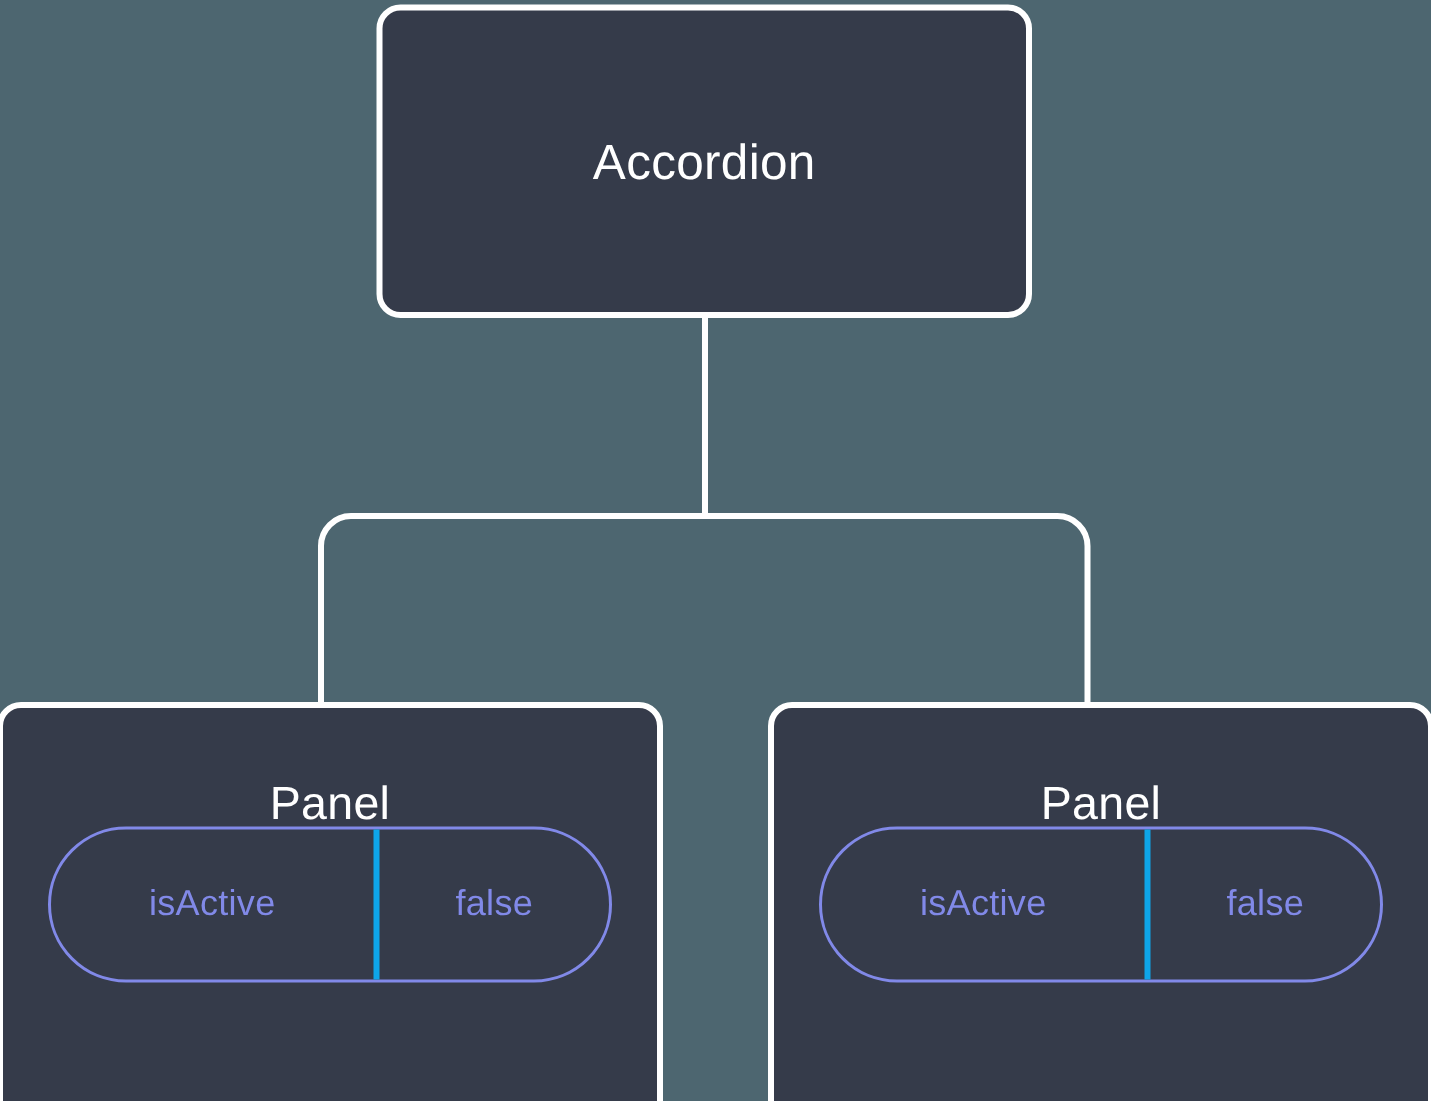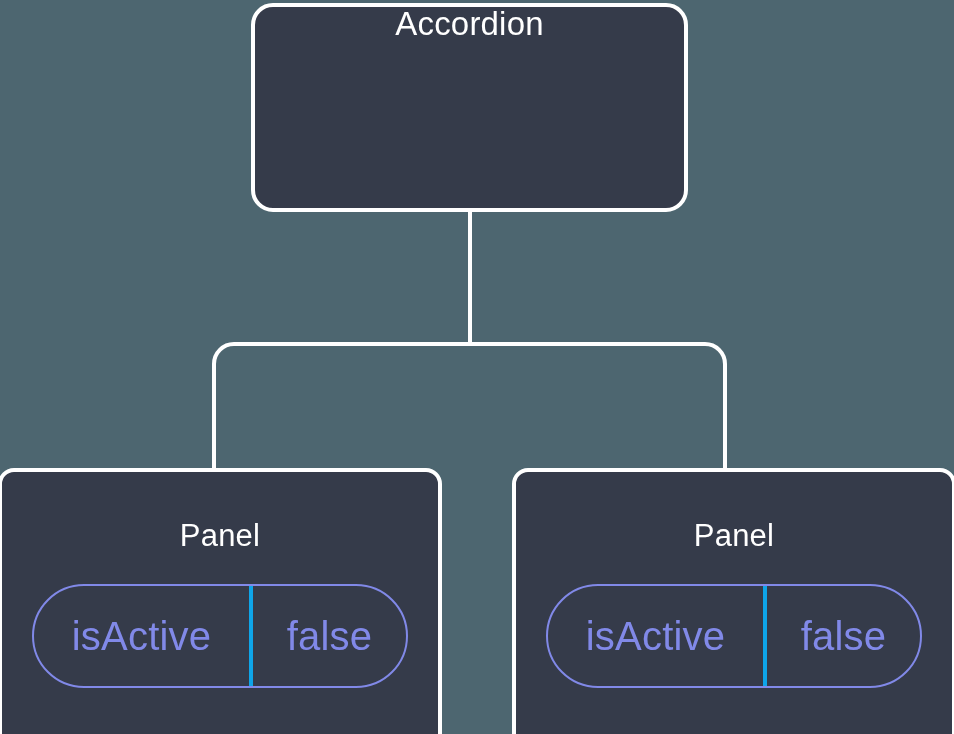--- a/index.html
+++ b/index.html
@@ -35,21 +35,21 @@
     display: flex;
     flex-direction: column;
     align-items: center;
   }
 
   .node-root {
     left: 251px;
     top: 3px;
     width: 437px;
     height: 209px;
-    border-radius: 22px;
+    justify-content: center;
   }
 
   .node-title-root {
     color: #ffffff;
     font-size: 33px;
     line-height: 1;
     letter-spacing: 0.2px;
     font-weight: 400;
   }
 
@@ -61,39 +61,38 @@
   }
   .node-panel-left  { left: -2px; }
   .node-panel-right { left: 512px; }
 
   .node-title-panel {
     color: #ffffff;
     font-size: 31px;
     line-height: 1;
     letter-spacing: 0.2px;
     font-weight: 400;
-    margin-bottom: 33px;
   }
 
   
   .prop-pill {
     box-sizing: border-box;
     display: flex;
     align-items: stretch;
     height: 104px;
     border: 2px solid #8189e8;
     border-radius: 52px;
     background: transparent;
   }
   .prop-key, .prop-val {
     display: flex;
     align-items: center;
     justify-content: center;
     color: #8189e8;
-    font-size: 40px;
+    font-size: 24px;
     line-height: 1;
     letter-spacing: 0.2px;
     white-space: nowrap;
   }
   .prop-key { width: 215px; }
   .prop-val {
     width: 153px;
     border-left: 4px solid #0ea5e9;
   }
 </style>

